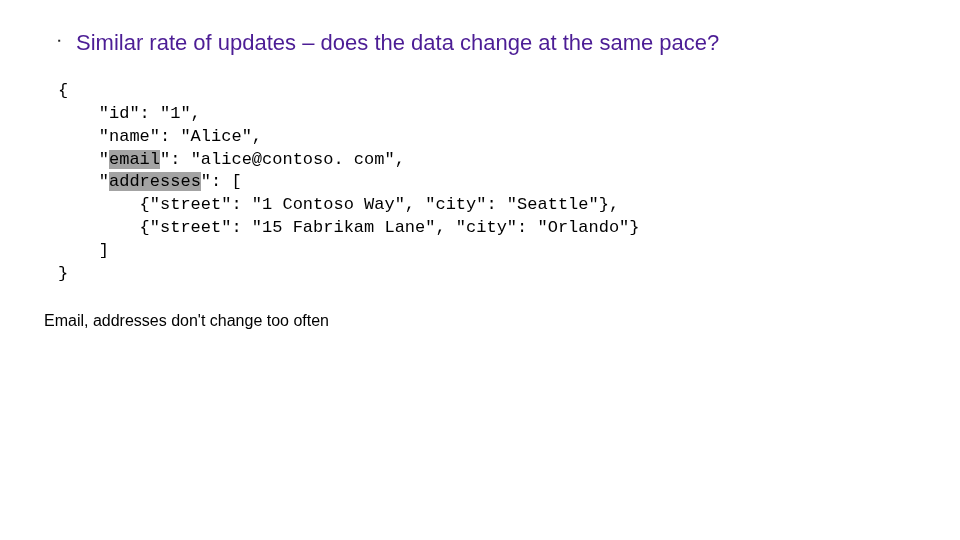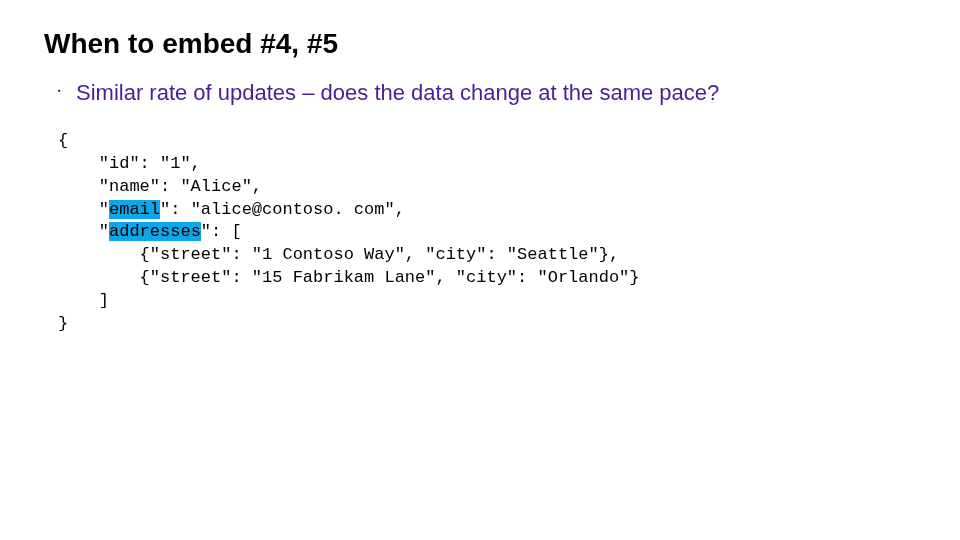--- a/index.html
+++ b/index.html
@@ -3,36 +3,36 @@
 <meta charset="utf-8">
 <style>
   * { box-sizing: border-box; margin: 0; padding: 0; }
   html, body { width: 960px; height: 540px; background: #fff; font-family: "Segoe UI", Arial, sans-serif; color: #000; }
   .slide { padding: 28px 44px; }
   .title { font-size: 28px; font-weight: 700; margin-bottom: 18px; }
   .bullets { list-style: none; margin-left: 14px; margin-bottom: 22px; }
   .bullets li { font-size: 22px; font-weight: 400; color: #4c1d95; line-height: 1.35; position: relative; padding-left: 18px; }
   .bullets li::before { content: "▪"; position: absolute; left: 0; top: 8px; font-size: 8px; color: #222; }
   .code { font-family: Consolas, "Courier New", monospace; font-size: 17px; line-height: 1.35; white-space: pre; margin-left: 14px; margin-bottom: 26px; color: #000; }
-  .hl { background: #0ea5e9; }
+  .hl { background: #a3a3a3; }
   .footnote { font-size: 16px; font-weight: 400; color: #000; }
 </style>
 </head>
 <body>
 
 <div class="slide">
-  <h1 class="title">When to embed #4, #5</h1>
 
   <ul class="bullets">
     <li>Similar rate of updates – does the data change at the same pace?</li>
   </ul>
 
   <div class="code"><span>{</span>
 <span>    "id": "1",</span>
 <span>    "name": "Alice",</span>
 <span>    "</span><span class="hl">email</span><span>": "alice@contoso. com",</span>
 <span>    "</span><span class="hl">addresses</span><span>": [</span>
 <span>        {"street": "1 Contoso Way", "city": "Seattle"},</span>
 <span>        {"street": "15 Fabrikam Lane", "city": "Orlando"}</span>
 <span>    ]</span>
 <span>}</span></div>
 
+  <div class="footnote">Email, addresses don't change too often</div>
 </div>
 
 </body></html>

